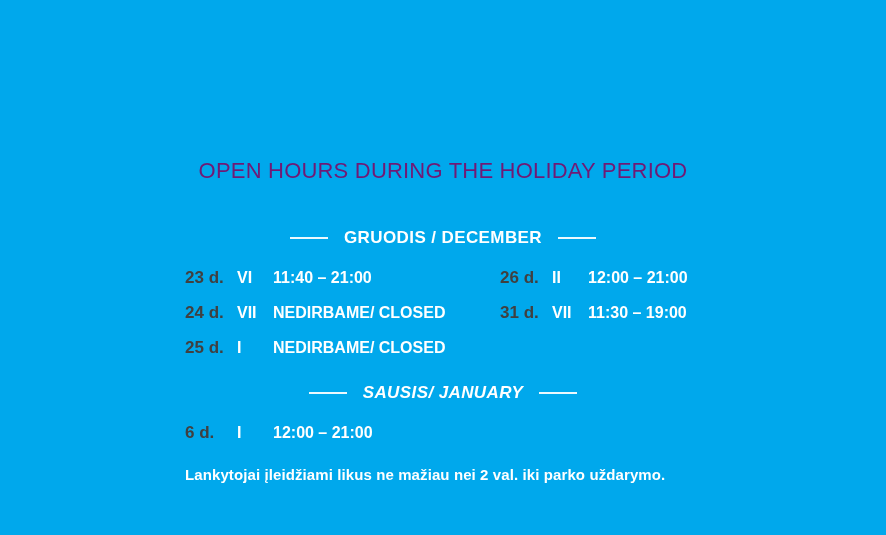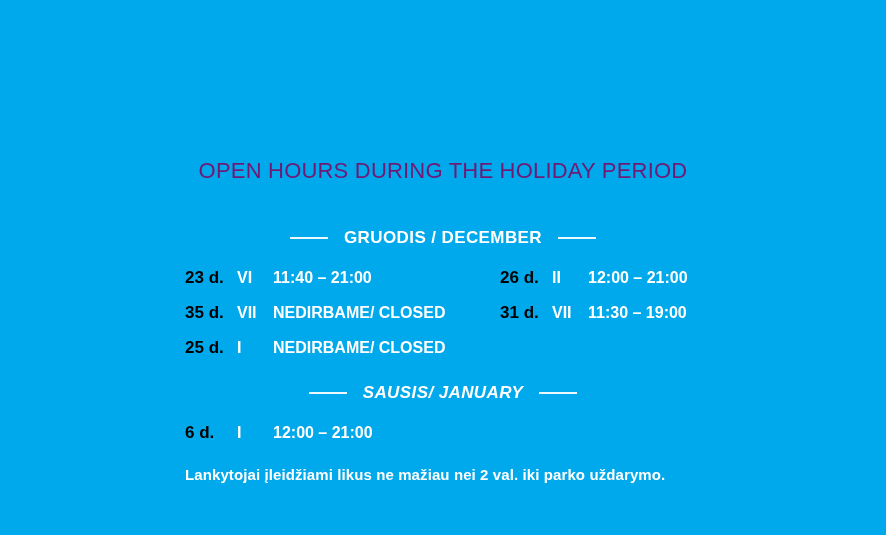--- a/index.html
+++ b/index.html
@@ -106,21 +106,21 @@
   .sched-row {
     display: flex;
     align-items: baseline;
     height: 35px;
     white-space: nowrap;
   }
   .sched-day {
     flex: 0 0 52px;
     font-size: 17px;
     font-weight: bold;
-    color: #000000;
+    color: #404040;
   }
   .sched-weekday {
     flex: 0 0 36px;
     font-size: 16px;
     font-weight: bold;
     color: #ffffff;
   }
   .sched-hours {
     font-size: 16px;
     font-weight: bold;
@@ -155,21 +155,21 @@
 
   <div class="schedule" id="schedule-december">
     <div class="schedule-cols">
       <div class="schedule-col">
         <div class="sched-row">
           <span class="sched-day">23 d.</span>
           <span class="sched-weekday">VI</span>
           <span class="sched-hours">11:40 – 21:00</span>
         </div>
         <div class="sched-row">
-          <span class="sched-day">35 d.</span>
+          <span class="sched-day">24 d.</span>
           <span class="sched-weekday">VII</span>
           <span class="sched-hours">NEDIRBAME/ CLOSED</span>
         </div>
         <div class="sched-row">
           <span class="sched-day">25 d.</span>
           <span class="sched-weekday">I</span>
           <span class="sched-hours">NEDIRBAME/ CLOSED</span>
         </div>
       </div>
 

